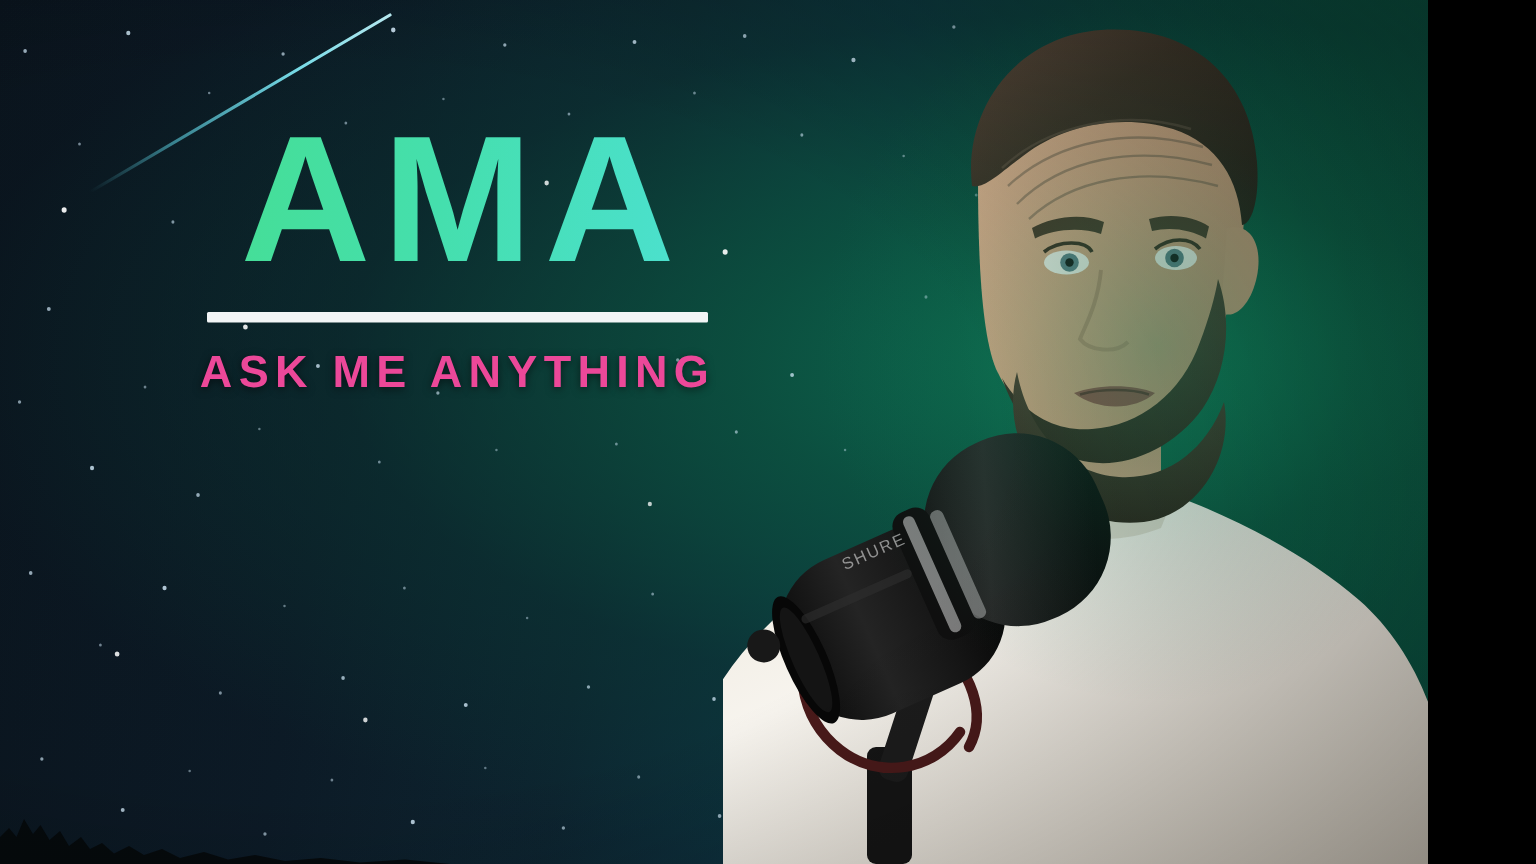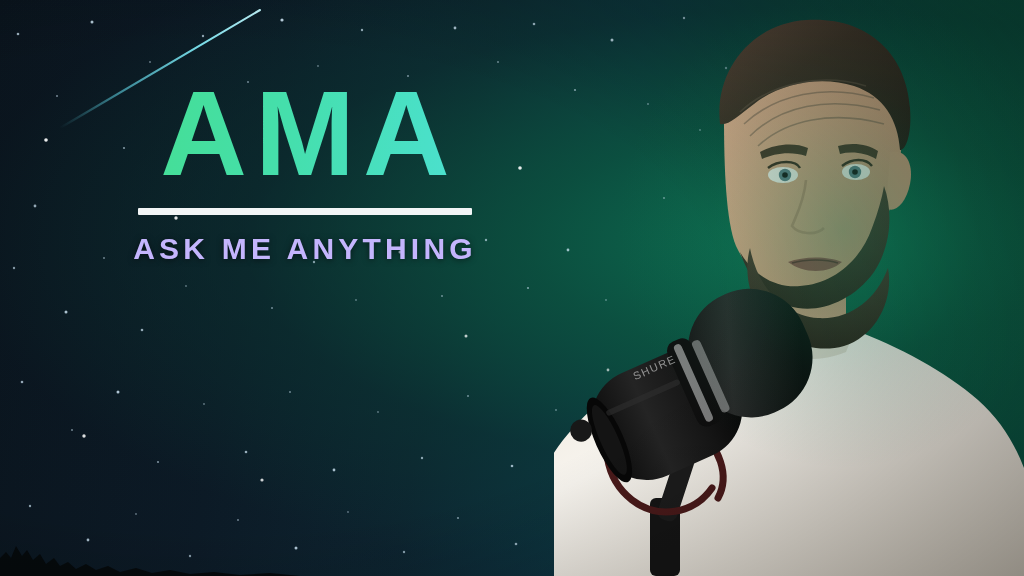--- a/index.html
+++ b/index.html
@@ -7,24 +7,25 @@
     margin: 0;
     padding: 0;
     background: #000;
   }
   body {
     font-family: "Liberation Sans", sans-serif;
   }
 
   .stage {
     position: relative;
-    width: 1024px;
+    width: 928px;
     height: 576px;
     overflow: hidden;
     background: #0b1620;
+    padding-left: 24px;
   }
 
   
   .bg-base {
     position: absolute;
     inset: 0;
     background:
       radial-gradient(120% 90% at 78% 42%, rgba(13,112,80,0.95) 0%, rgba(11,86,64,0.80) 22%, rgba(10,58,52,0.45) 45%, rgba(10,30,38,0.05) 68%, rgba(10,24,32,0) 82%),
       linear-gradient(100deg, #0a141d 0%, #0c1a26 26%, #0d2430 44%, #0d3340 58%, #0c4a42 72%, #0b5c46 86%, #0c6b4f 100%);
   }
@@ -113,21 +114,21 @@
     border-radius: 1px;
   }
 
   .ama-sub {
     display: block;
     margin: 17px 0 0;
     font-family: "Liberation Sans", sans-serif;
     font-weight: 700;
     font-size: 30px;
     letter-spacing: 4.2px;
-    color: #c4b5fd;
+    color: #ec4899;
     text-shadow: 0 1px 6px rgba(0,0,0,0.55);
   }
 
   .topics {
     position: absolute;
     left: 0;
     top: 326px;
     width: 610px;
     text-align: center;
   }

